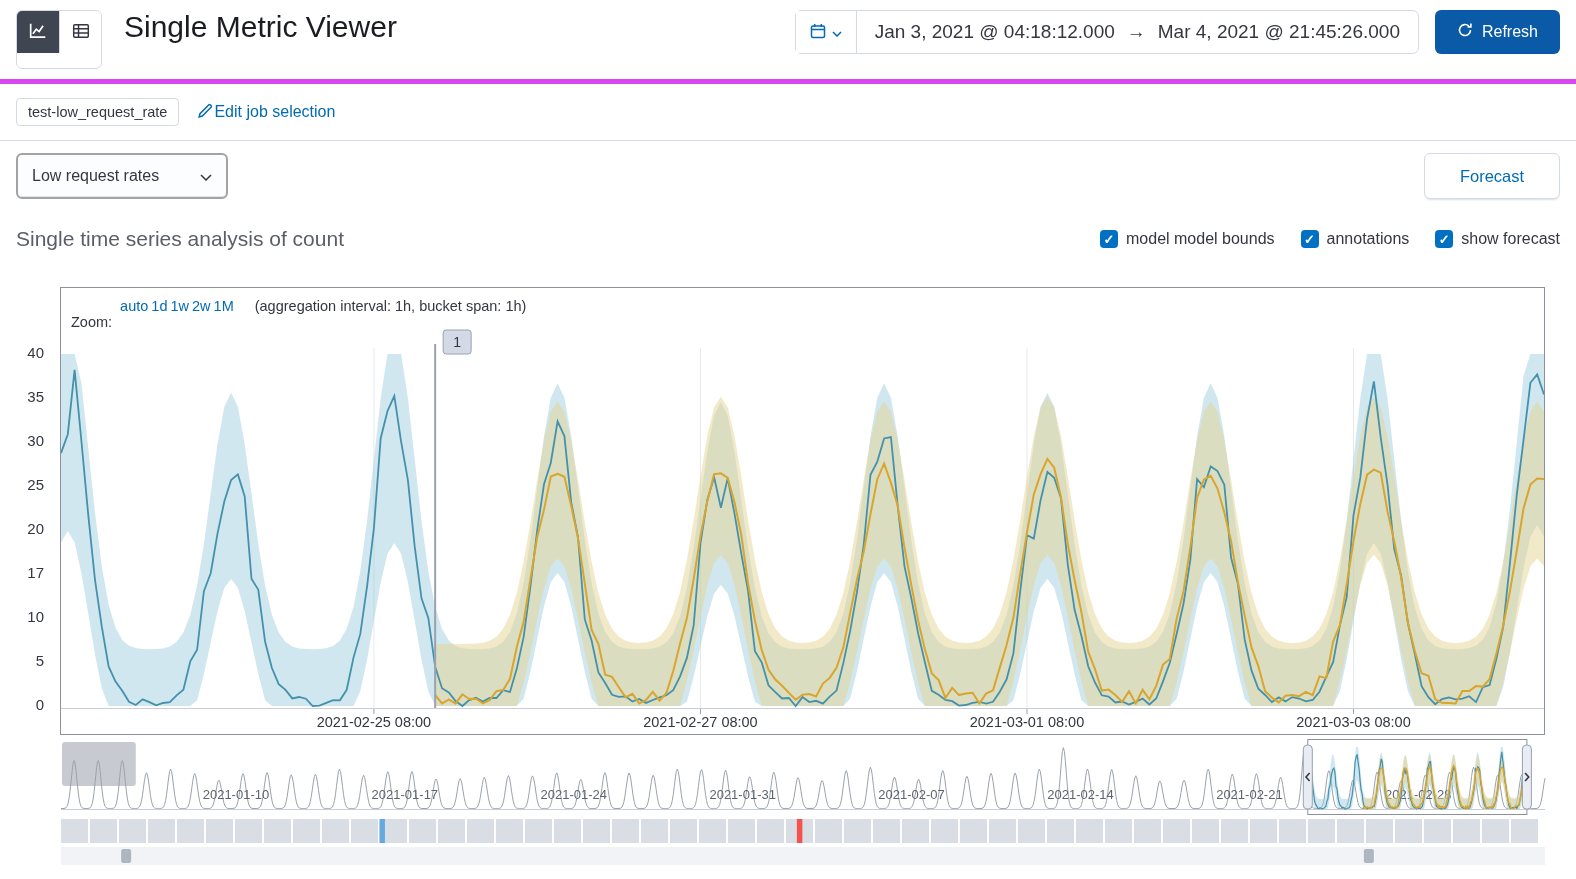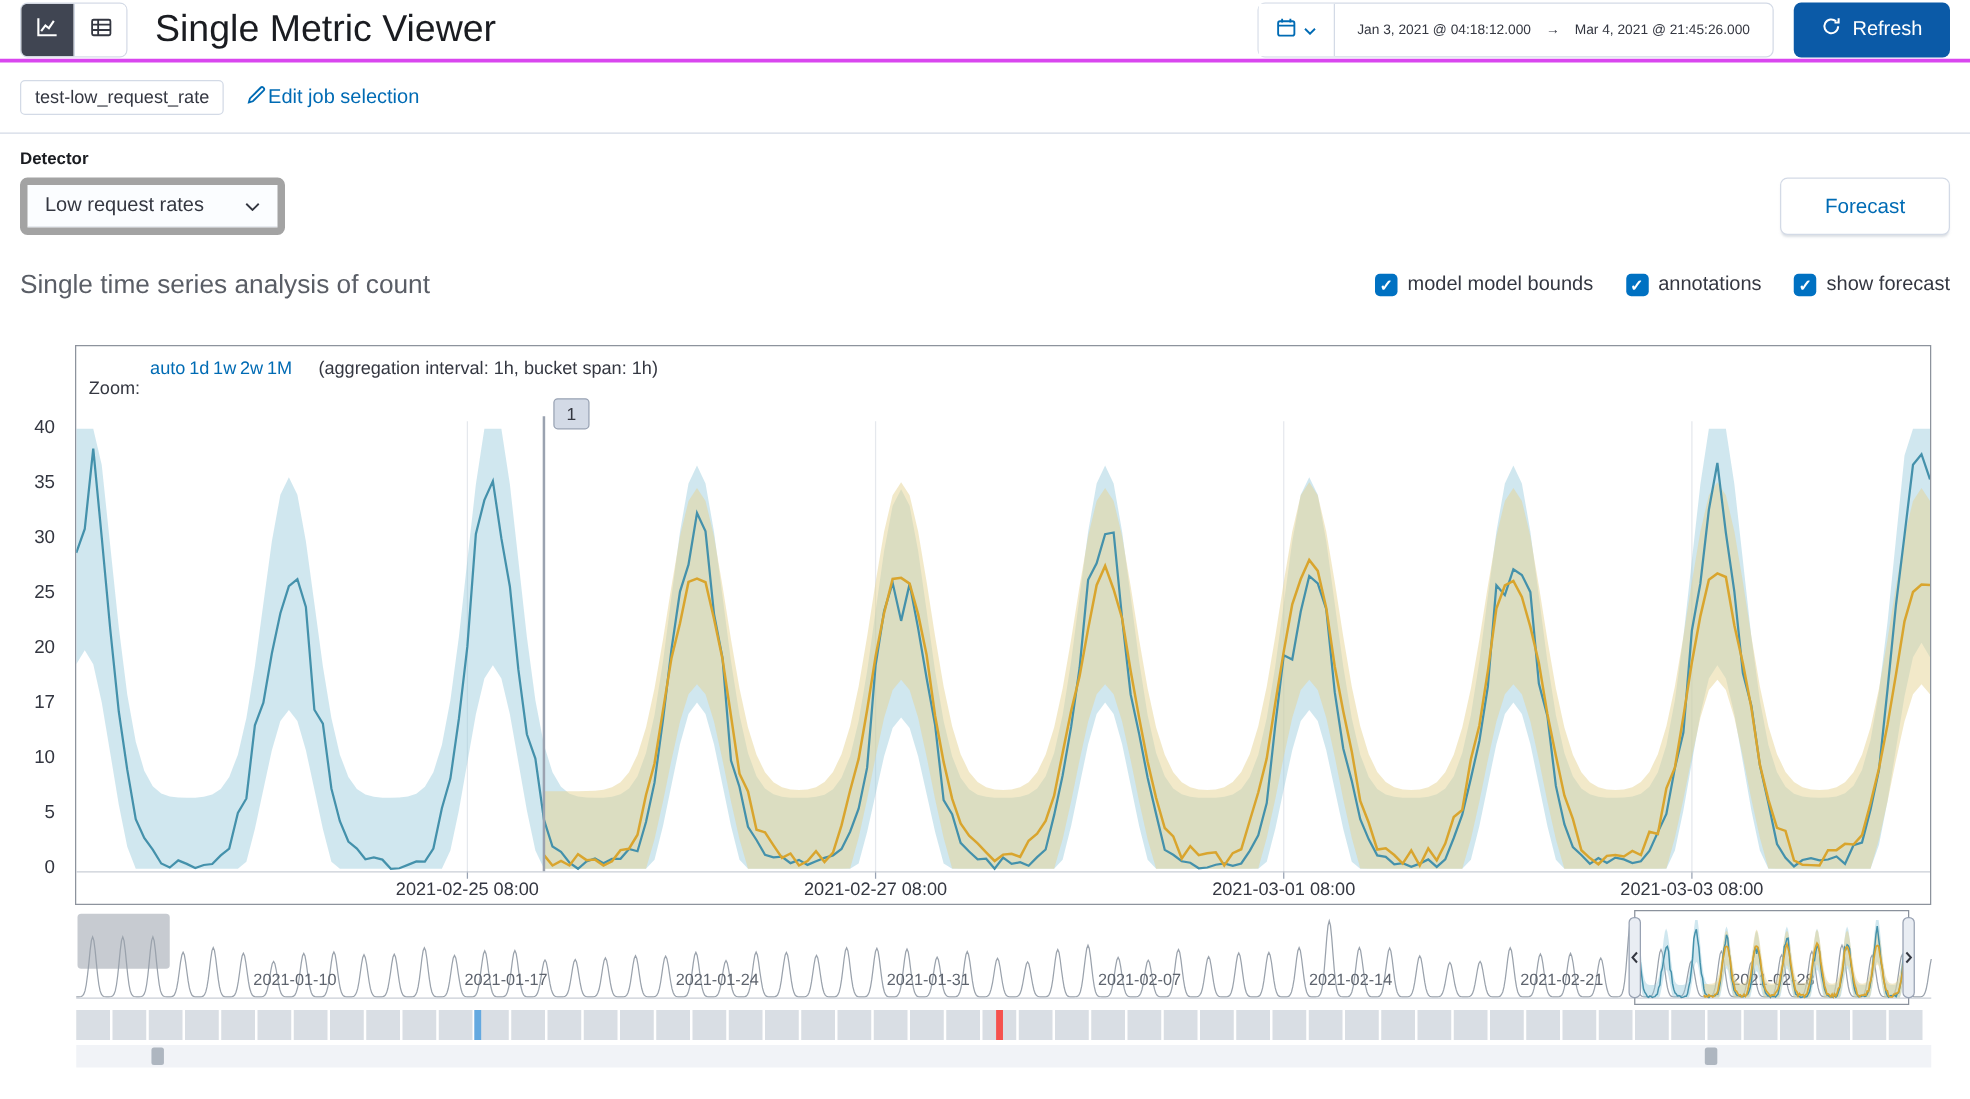--- a/index.html
+++ b/index.html
@@ -3,48 +3,48 @@
 <meta charset="utf-8">
 <style>
   *{box-sizing:border-box;}
   html,body{margin:0;padding:0;}
   body{width:1576px;height:879px;overflow:hidden;background:#fff;color:#343741;
        font-family:"Liberation Sans",sans-serif;}
   svg{font-family:"Liberation Sans",sans-serif;}
   a{cursor:pointer;}
 
   
-  .header{display:flex;align-items:center;gap:16px;padding:10px 16px;height:50px;
-          border-bottom:3px solid #d946ef;}
+  .header{display:flex;gap:16px;padding:10px 16px;height:84px;
+          border-bottom:5px solid #d946ef;}
   .view-toggle{display:flex;border:1px solid #d3dae6;border-radius:6px;overflow:hidden;}
   .vt-btn{width:42px;height:42px;display:flex;align-items:center;justify-content:center;
           background:#fff;border:none;cursor:pointer;padding:0;}
   .vt-btn.selected{background:#404552;}
   .vt-btn + .vt-btn{border-left:1px solid #d3dae6;}
   .page-title{font-size:30px;font-weight:400;color:#1a1c21;margin:0 0 0 6px;}
   .spacer{flex:1;}
   .datepicker{display:flex;align-items:center;height:44px;border:1px solid #d3dae6;
               border-radius:6px;background:#fff;}
   .dp-toggle{display:flex;align-items:center;gap:6px;padding:0 14px;height:42px;
              border:none;border-right:1px solid #d3dae6;background:#fff;cursor:pointer;}
-  .dp-dates{display:flex;align-items:center;gap:12px;padding:0 18px;font-size:11px;color:#343741;}
+  .dp-dates{display:flex;align-items:center;gap:12px;padding:0 18px;font-size:19px;color:#343741;}
   .refresh-btn{display:flex;align-items:center;gap:9px;height:44px;padding:0 22px;
                background:#0b5aa7;color:#fff;border:none;border-radius:6px;font-size:16px;
                font-family:inherit;cursor:pointer;}
 
   
   .job-row{display:flex;align-items:center;gap:18px;padding:14px 16px;border-bottom:1px solid #d3dae6;}
   .job-badge{border:1px solid #d3dae6;border-radius:4px;padding:5px 11px;font-size:14.5px;background:#fff;}
   .edit-link{display:flex;align-items:center;gap:0;color:#006BB4;font-size:16px;text-decoration:none;}
 
   
   .detector-row{padding:12px 16px 0 16px;}
   .detector-label{font-size:13.5px;font-weight:700;margin-bottom:8px;color:#1a1c21;}
   .detector-controls{display:flex;align-items:center;}
-  .select{width:212px;height:46px;background:#fbfdff;border:6px solid #a3a3a3;border-radius:6px;
+  .select{width:212px;height:46px;background:#fbfdff;border:2px solid #a3a3a3;border-radius:6px;
           display:flex;align-items:center;justify-content:space-between;padding:0 14px;
           font-size:16px;cursor:pointer;box-shadow:inset 0 -1px 0 rgba(152,162,179,.25);}
   .forecast-btn{height:46px;min-width:136px;background:#fff;border:1px solid #d3dae6;border-radius:6px;
                 color:#006BB4;font-size:16.5px;font-weight:500;font-family:inherit;cursor:pointer;
                 box-shadow:0 2px 2px -1px rgba(152,162,179,.35);}
 
   
   .series-row{display:flex;align-items:center;padding:28px 16px 20px 16px;}
   .series-heading{font-size:21px;color:#5a5e66;font-weight:400;margin:0;}
   .cb-group{display:flex;gap:26px;align-items:center;}
@@ -127,21 +127,20 @@
     <span>
       <svg width="17" height="17" viewBox="0 0 16 16">
           <path d="M2 14l.8-3L11 2.8a1.2 1.2 0 0 1 1.7 0l.5.5a1.2 1.2 0 0 1 0 1.7L5 13.2 2 14z" fill="none" stroke="#006BB4" stroke-width="1.4"></path>
         </svg>
     </span>
     <span>Edit job selection</span>
   </a>
 </div>
 
 <div class="detector-row">
-  <div class="detector-label">Detector</div>
   <div class="detector-controls">
     <div class="select">
       <span>Low request rates</span>
       <span>
         <svg width="12" height="7" viewBox="0 0 12 7">
             <path d="M1 1l5 5 5-5" stroke="#343741" fill="none" stroke-width="1.5"></path>
           </svg>
       </span>
     </div>
     <div class="spacer"></div>

